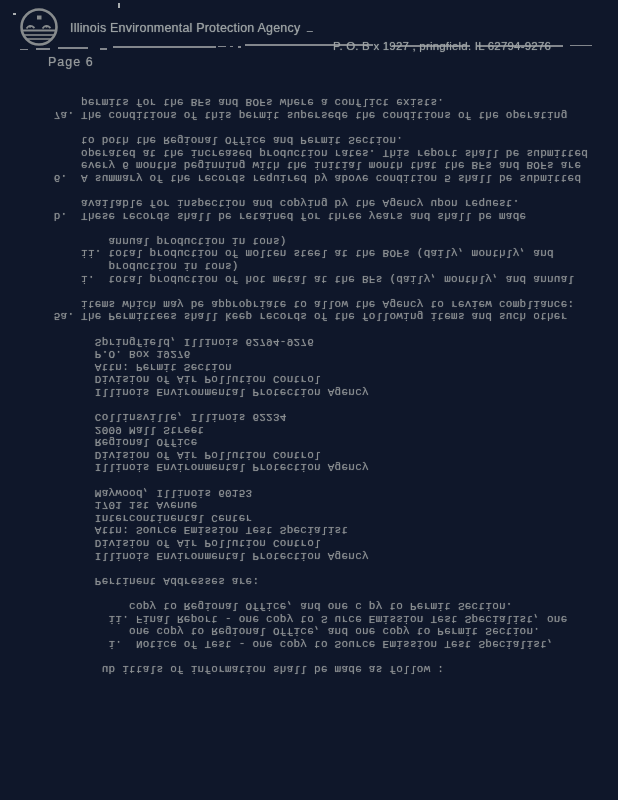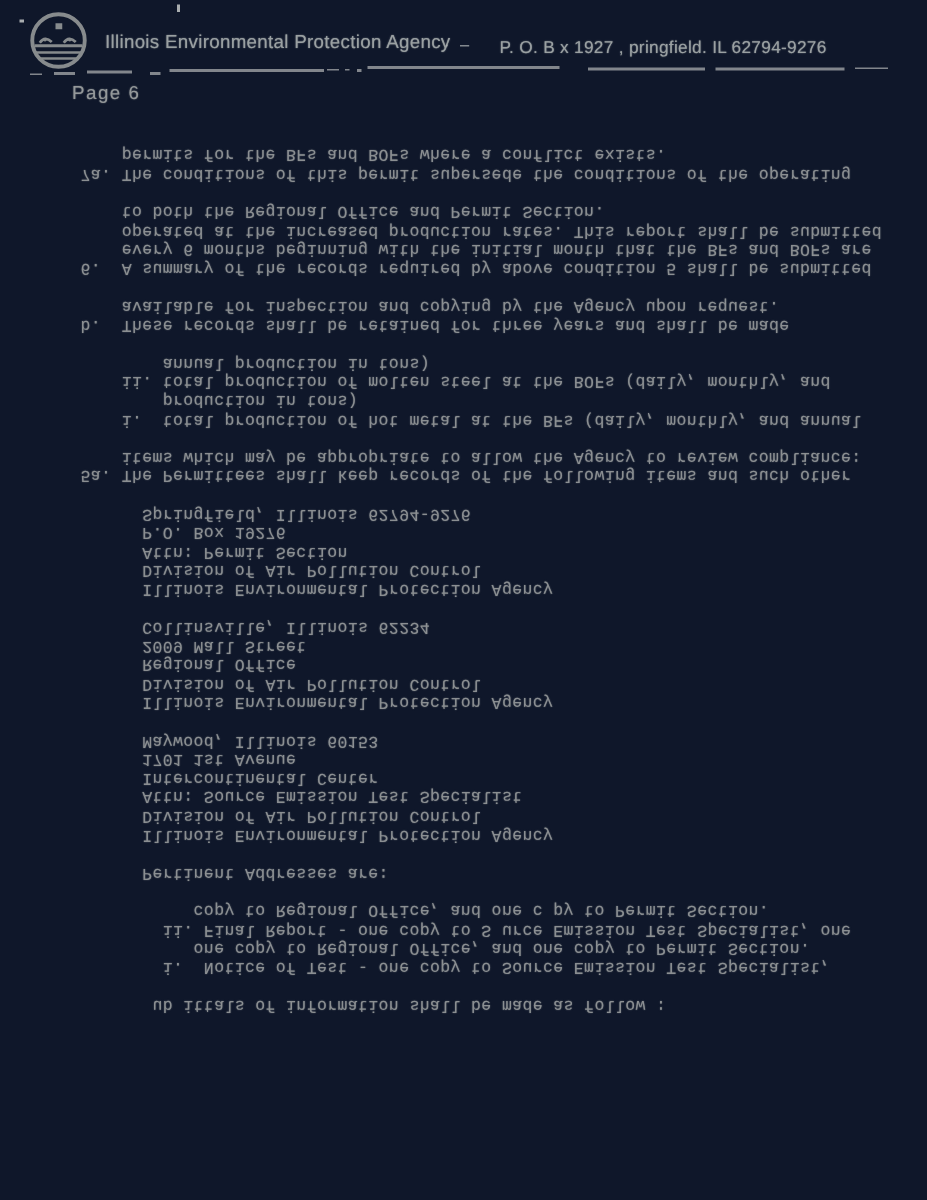--- a/index.html
+++ b/index.html
@@ -24,21 +24,21 @@
     font-size:12.5px; letter-spacing:0.2px;
     color:#9aa0a2;
     text-shadow:0 0 1px rgba(154,160,162,.85);
     white-space:nowrap;
   }
   .head-sep {
     position:absolute; left:296px; top:24px;
     font-size:11px; color:#a8adaf; letter-spacing:2px;
   }
   .head-address {
-    position:absolute; left:333px; top:26px;
+    position:absolute; left:333px; top:40px;
     font-size:11.5px; letter-spacing:0.2px;
     color:#9aa0a2;
     text-shadow:0 0 1px rgba(154,160,162,.85);
     white-space:nowrap;
   }
   .rule-seg { position:absolute; background:#9fa3a5; opacity:.8; }
   .page-num {
     position:absolute; left:48px; top:55px;
     font-size:12.5px; color:#94989a;
     text-shadow:0 0 1px rgba(148,152,154,.8);

